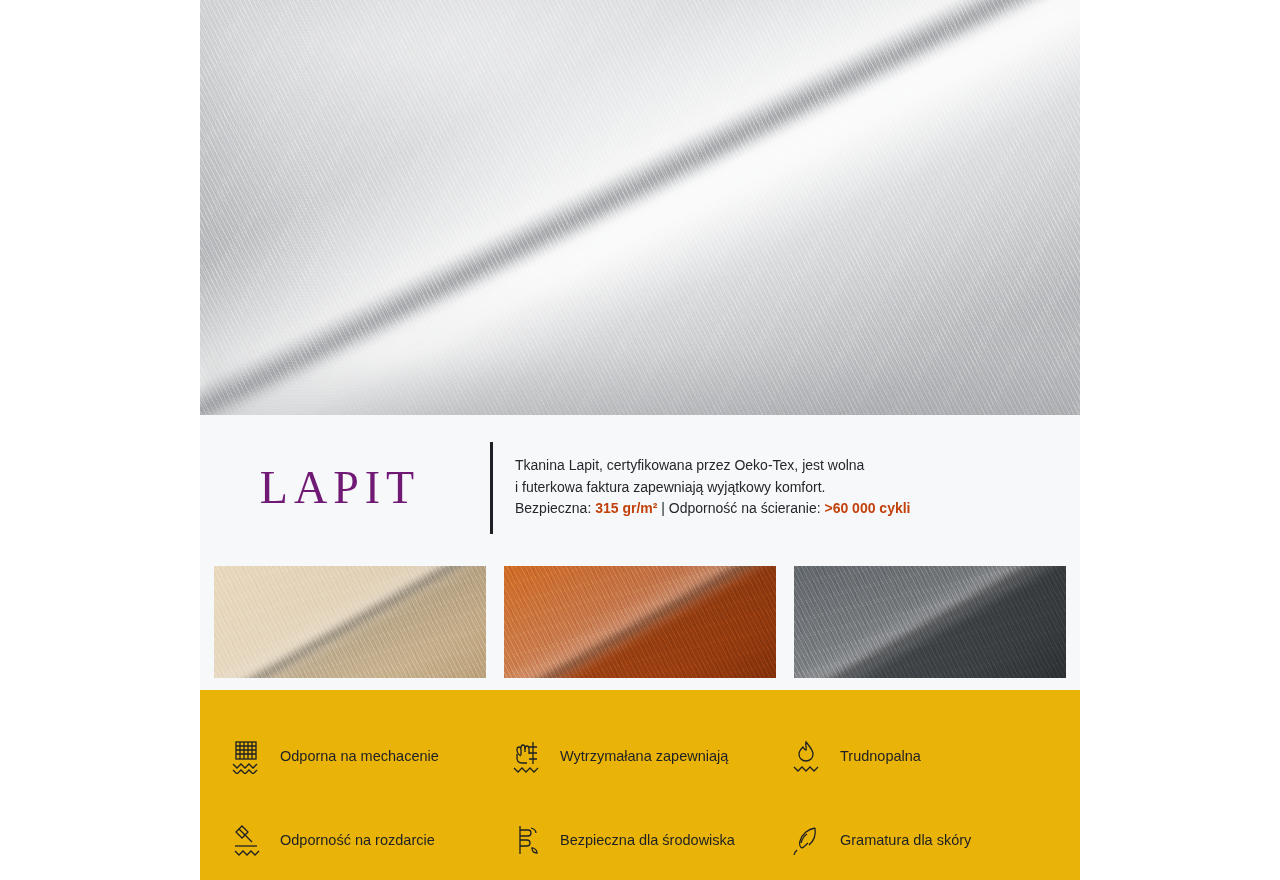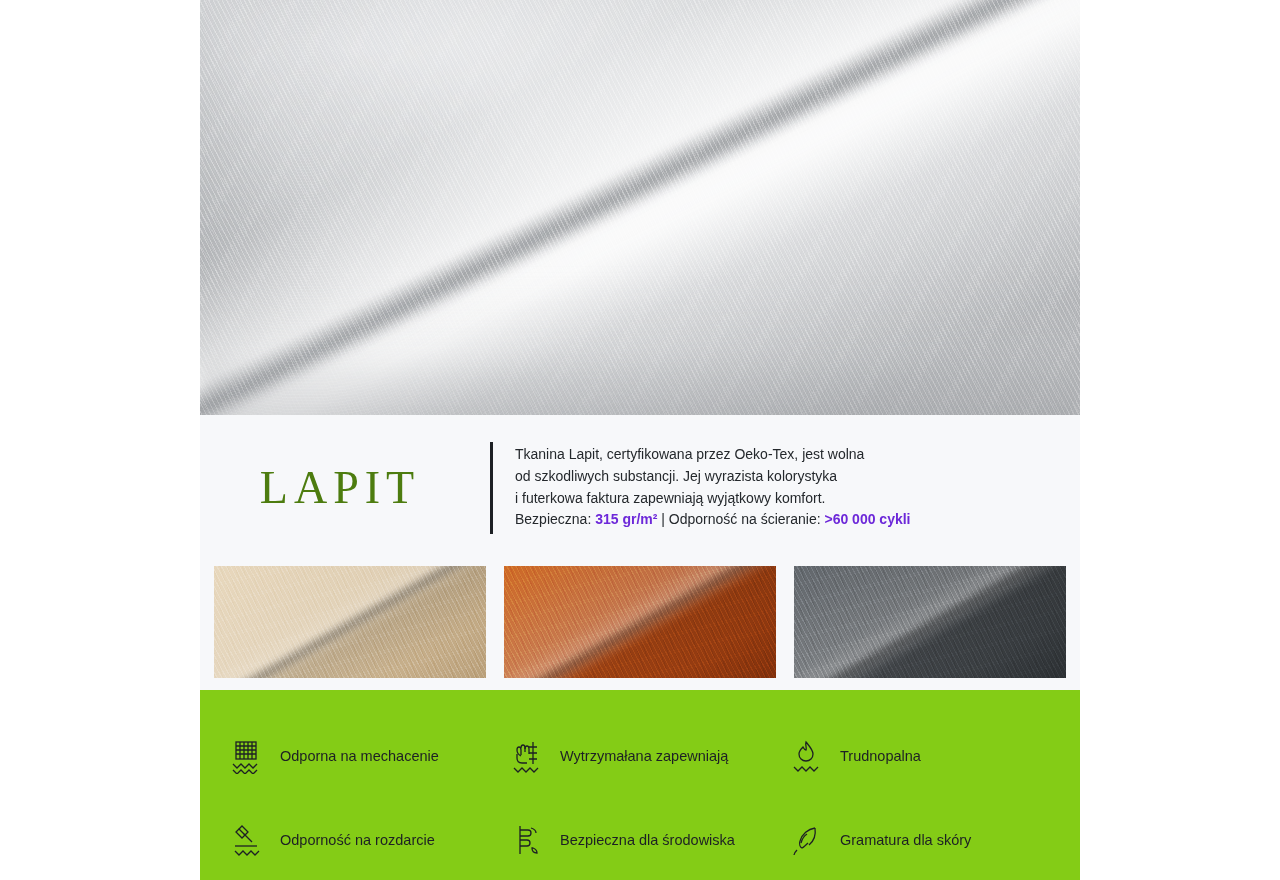--- a/index.html
+++ b/index.html
@@ -117,38 +117,38 @@
     display: flex;
     align-items: center;
     background: #f7f8fa;
   }
   .brand {
     width: 290px;
     text-align: center;
     font-family: "Liberation Serif", serif;
     font-size: 46px;
     letter-spacing: 6px;
-    color: #4d7c0f;
+    color: #701a75;
     padding-right: 10px;
   }
   .divider {
     width: 3px;
     height: 92px;
     background: #1d2024;
     flex: 0 0 auto;
   }
   .desc {
     flex: 1;
     padding: 0 24px 0 22px;
     font-size: 14px;
     line-height: 1.55;
     color: #24282c;
   }
   .desc .spec { white-space: nowrap; }
-  .desc b { font-weight: 700; color: #6d28d9; }
+  .desc b { font-weight: 700; color: #c2410c; }
 
   
   .swatches {
     position: absolute;
     left: 0; top: 560px;
     width: 880px; height: 125px;
     display: flex;
     gap: 18px;
     padding: 6px 14px 0 14px;
   }
@@ -248,21 +248,20 @@
       <div class="fibres"></div>
       <div class="shadow-bottom"></div>
       <div class="grain"></div>
     </div>
 
     <div class="info">
       <div class="brand">LAPIT</div>
       <div class="divider"></div>
       <div class="desc">
         <div>Tkanina Lapit, certyfikowana przez Oeko-Tex, jest wolna</div>
-        <div>od szkodliwych substancji. Jej wyrazista kolorystyka</div>
         <div>i futerkowa faktura zapewniają wyjątkowy komfort.</div>
         <div class="spec">
           <span>Bezpieczna: </span><b>315 gr/m²</b><span> | </span><span>Odporność na ścieranie: </span><b>&gt;60 000 cykli</b>
         </div>
       </div>
     </div>
 
     <div class="swatches">
       <div class="swatch">
         <div class="sw-base" style="background: linear-gradient(135deg, rgb(232, 216, 189) 0%, rgb(216, 195, 161) 45%, rgb(185, 159, 121) 100%);"></div>
@@ -277,21 +276,21 @@
         <div class="sw-fib"></div>
       </div>
       <div class="swatch">
         <div class="sw-base" style="background: linear-gradient(135deg, rgb(99, 104, 109) 0%, rgb(74, 78, 82) 45%, rgb(44, 48, 51) 100%);"></div>
         <div class="sw-fold"></div>
         <div class="sw-crease"></div>
         <div class="sw-fib"></div>
       </div>
     </div>
 
-    <div class="features" style="background: #84cc16;">
+    <div class="features" style="background: #eab308;">
 
       <div class="feature">
         <div class="ficon">
           <svg width="34" height="36" viewBox="0 0 34 36" fill="none" stroke="#1d2024" stroke-width="1.3">
             <rect x="7" y="4" width="20" height="17"></rect>
             <path d="M7 8h20M7 12h20M7 16h20"></path>
             <path d="M11 4v17M15 4v17M19 4v17M23 4v17"></path>
             <path d="M4 26l4 4 4-4 4 4 4-4 4 4 4-4"></path>
             <path d="M4 32l4 4 4-4 4 4 4-4 4 4 4-4"></path>
           </svg>

